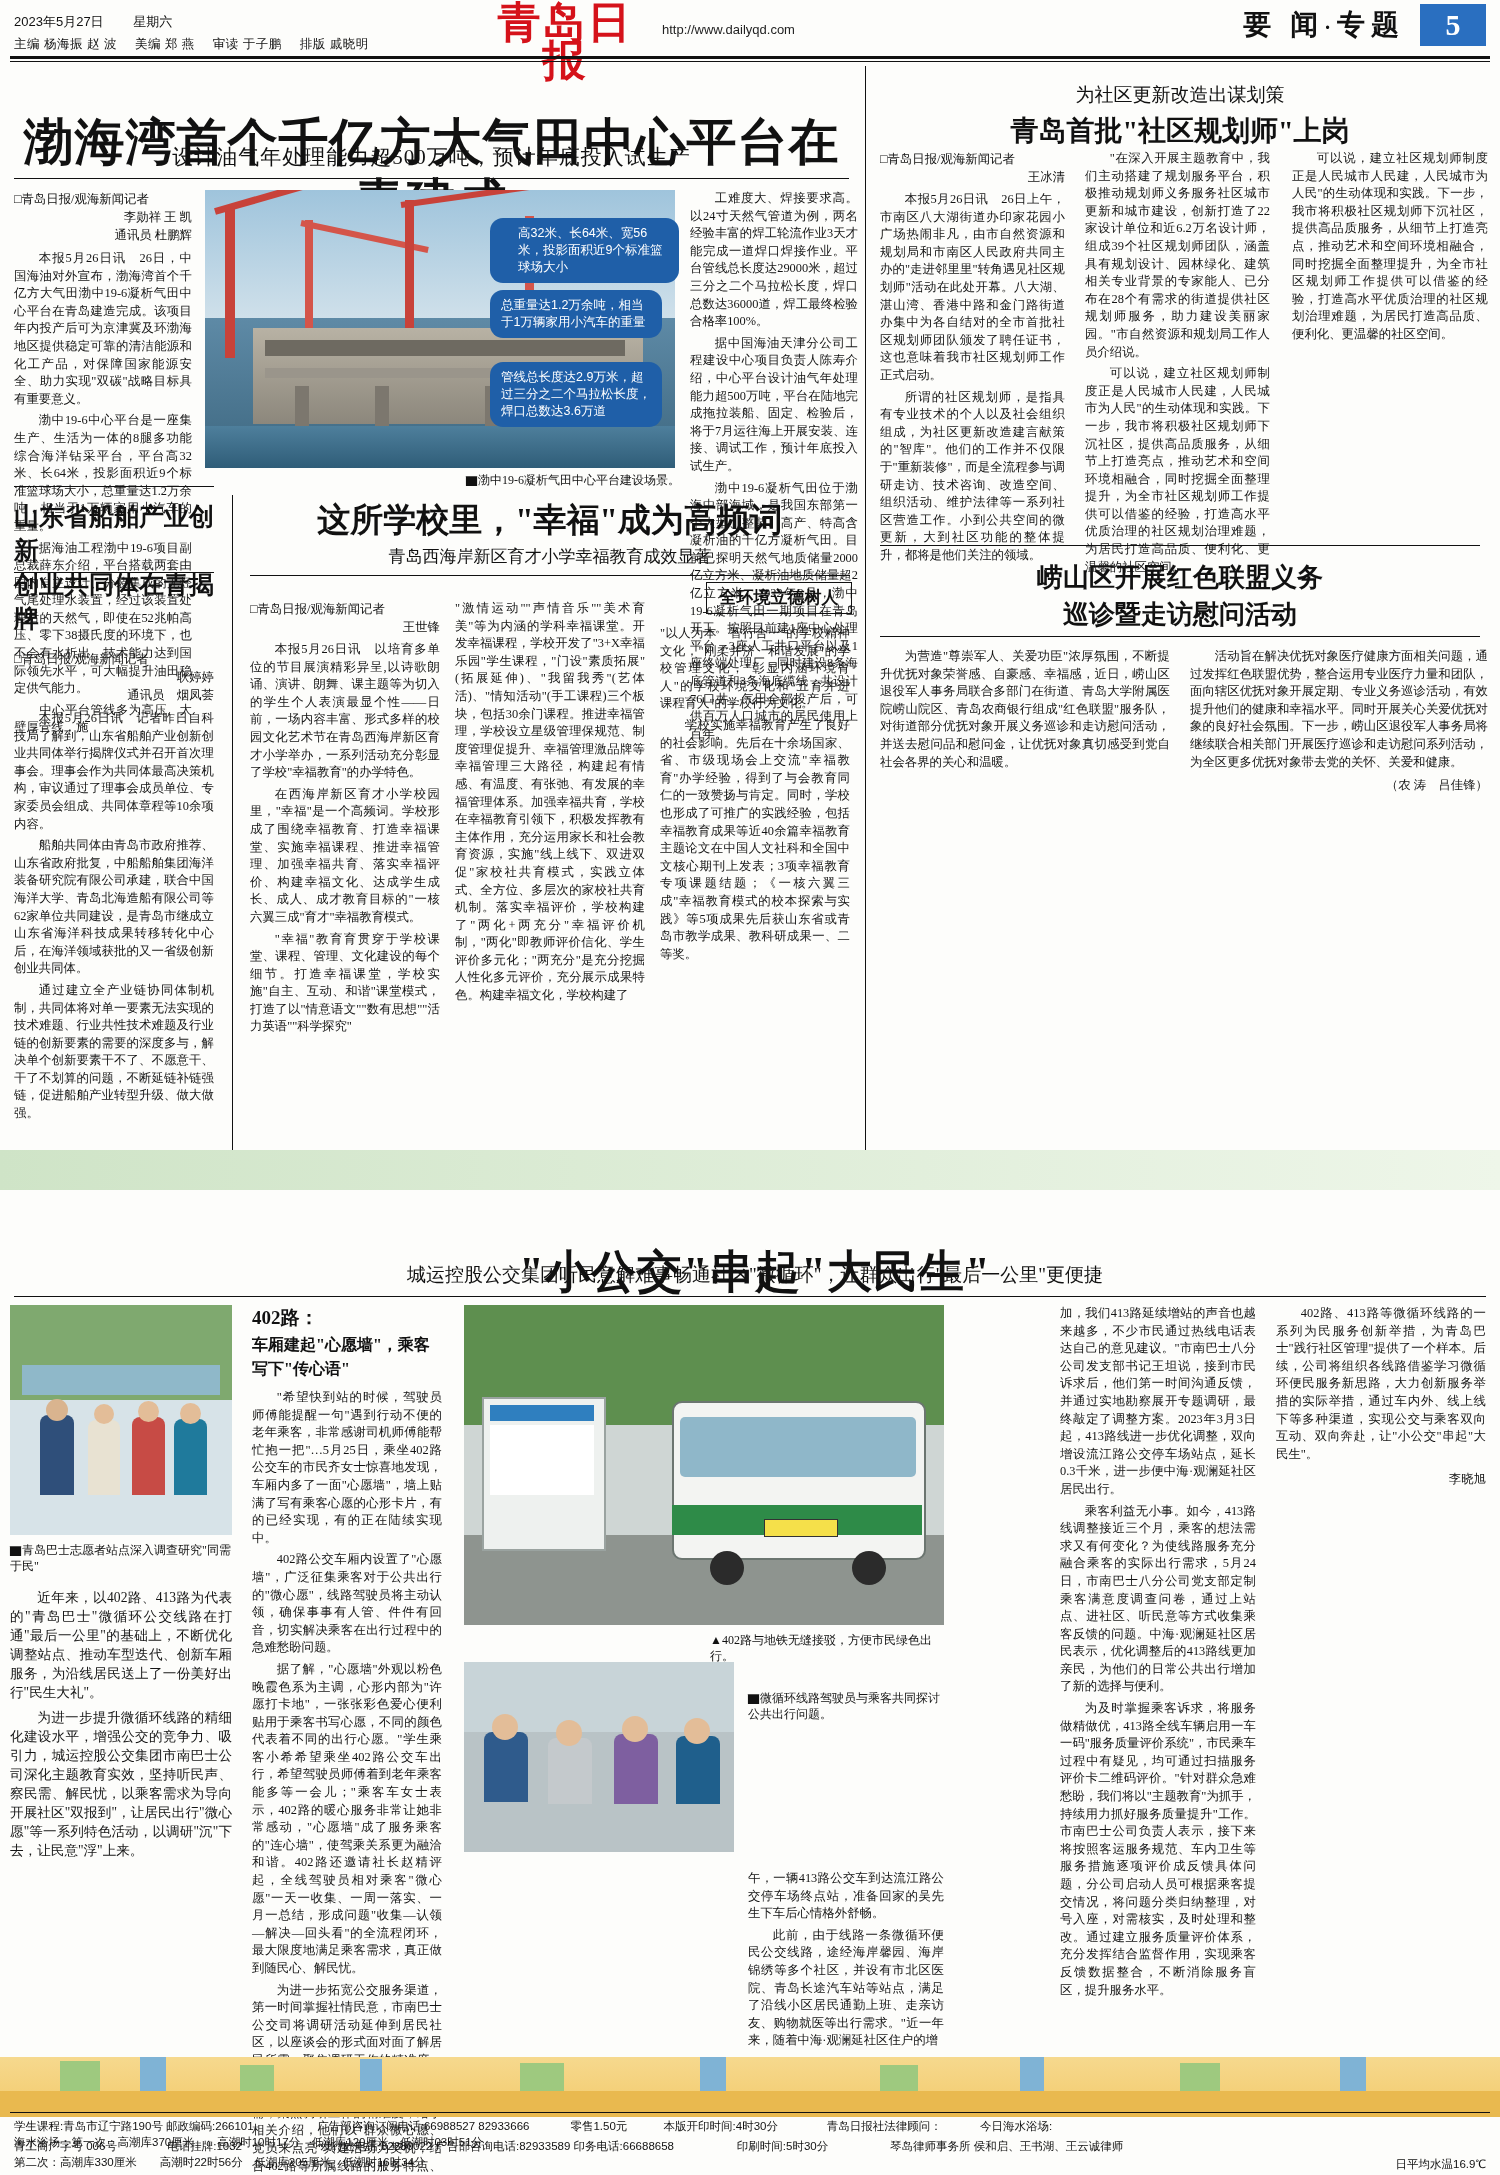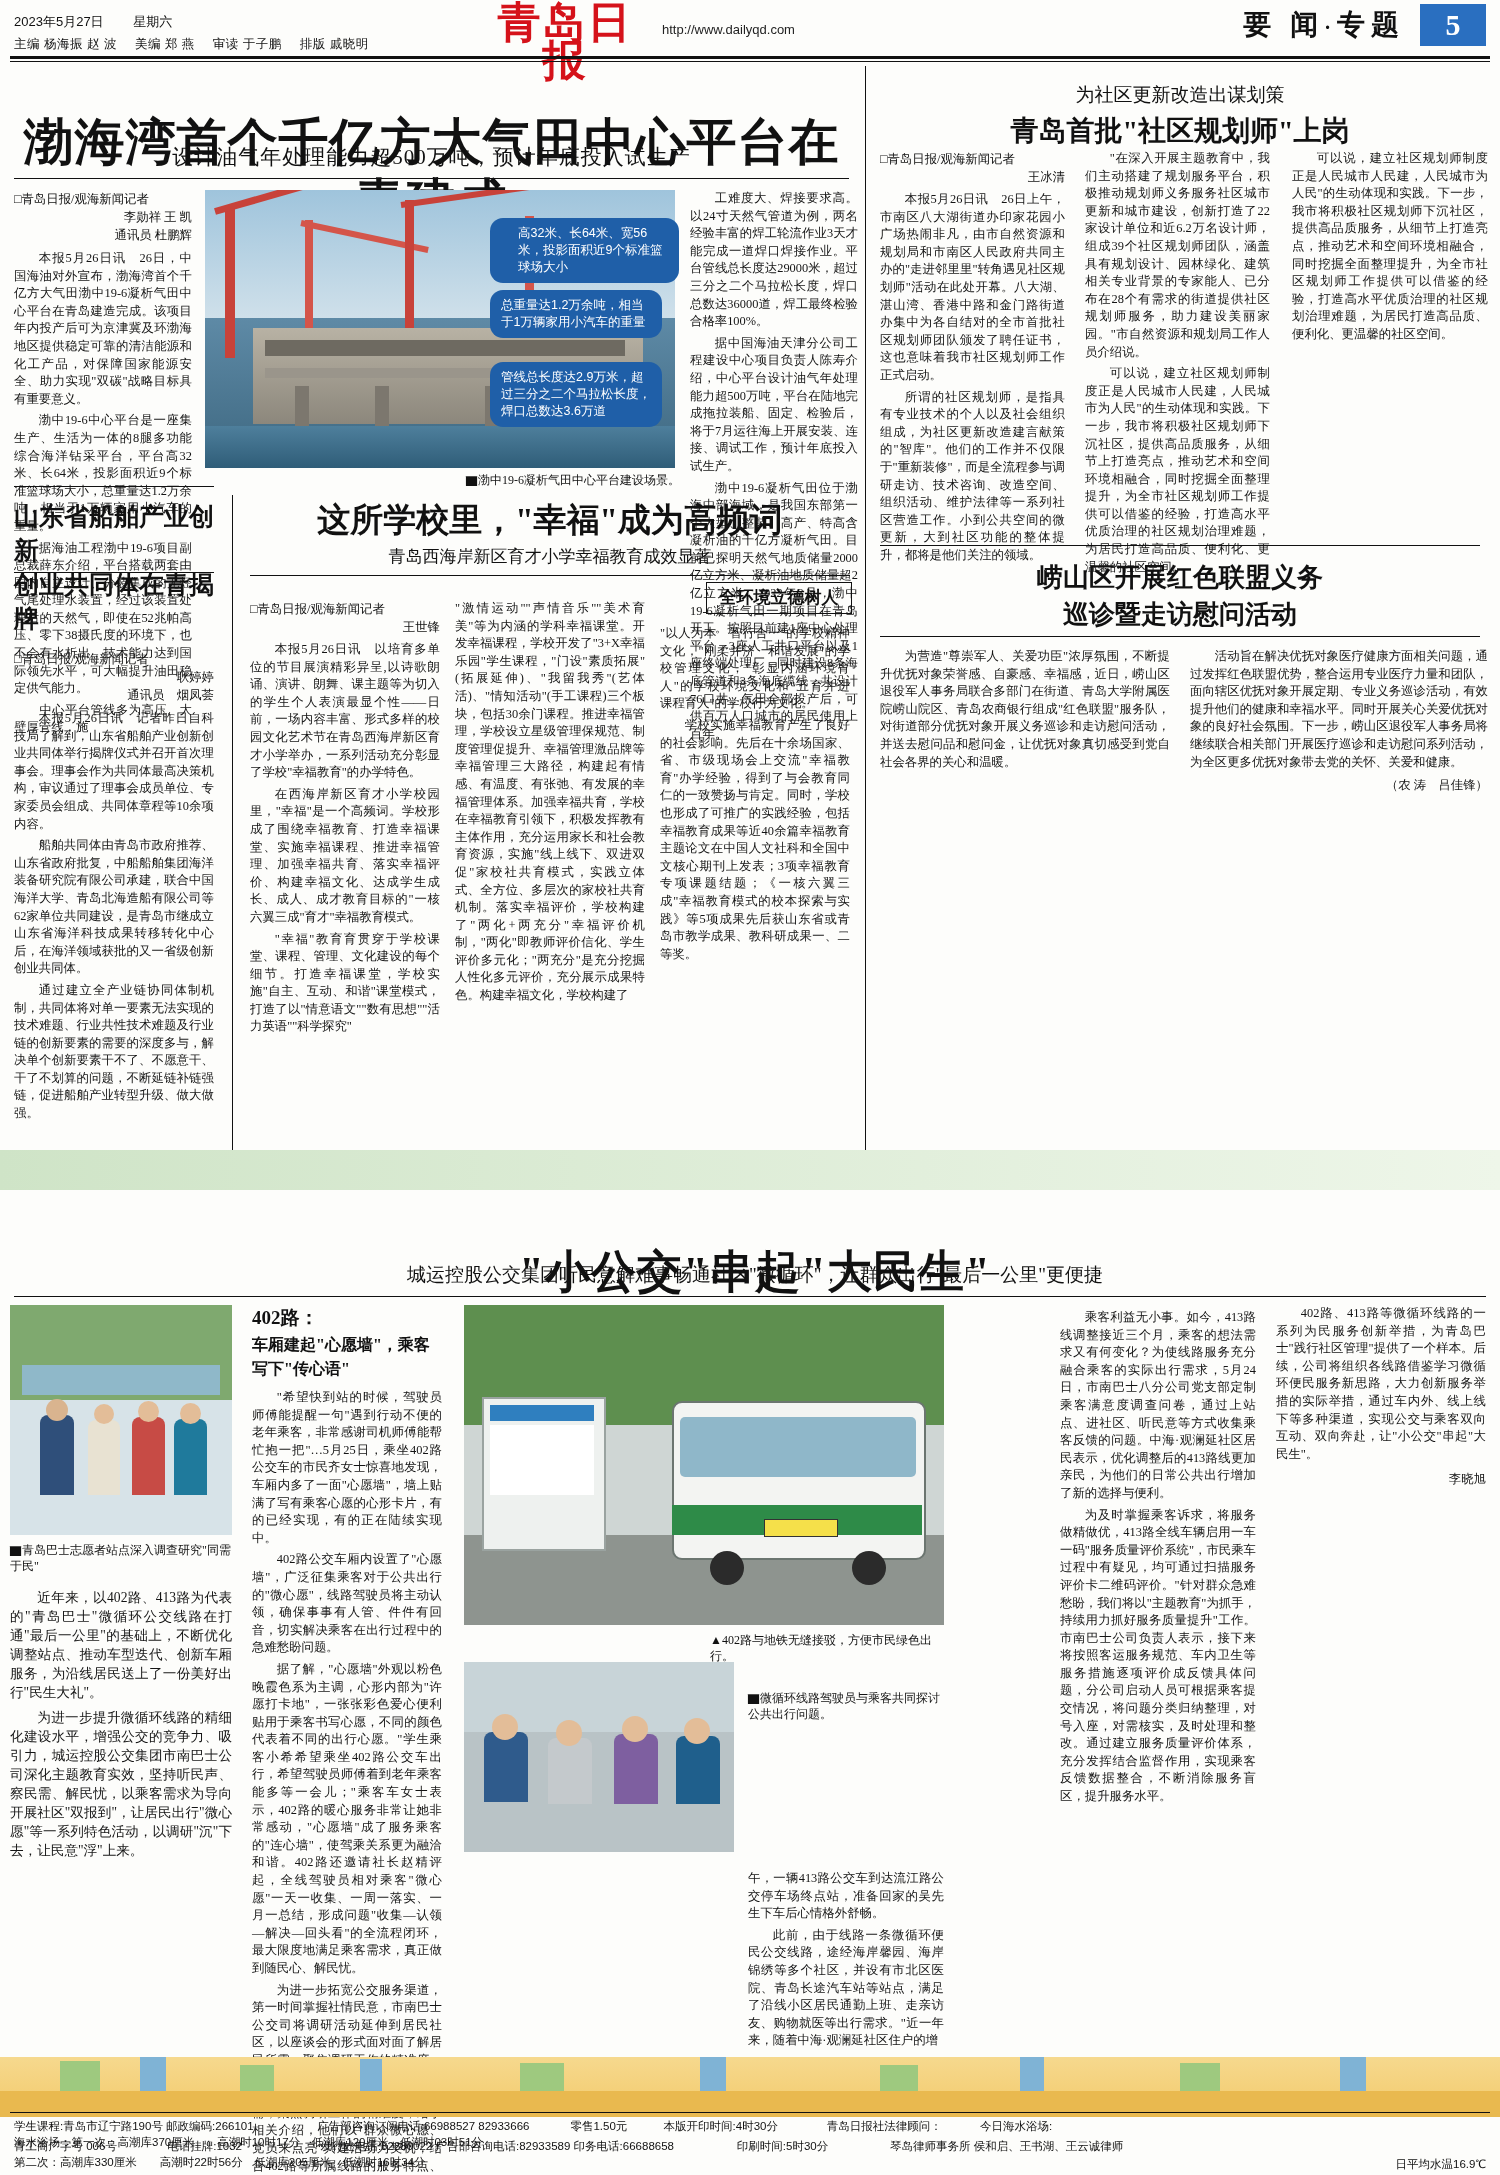--- a/index.html
+++ b/index.html
@@ -288,20 +288,21 @@
     <div style="position:absolute;left:220px;top:56px;width:26px;height:26px;border-radius:50%;background:#e3bd98;"></div>
   </div>
   <div class="cap" style="position:absolute;left:748px;top:1690px;width:196px;">▇微循环线路驾驶员与乘客共同探讨公共出行问题。</div>
 
   <div style="position:absolute;left:748px;top:1870px;width:196px;">
     <p class="body-col" style="margin:0;">午，一辆413路公交车到达流江路公交停车场终点站，准备回家的吴先生下车后心情格外舒畅。</p>
     <p class="body-col" style="margin:4px 0 0 0;text-indent:2em;">此前，由于线路一条微循环便民公交线路，途经海岸馨园、海岸锦绣等多个社区，并设有市北区医院、青岛长途汽车站等站点，满足了沿线小区居民通勤上班、走亲访友、购物就医等出行需求。"近一年来，随着中海·观澜延社区住户的增</p>
   </div>
 
   <div style="position:absolute;left:1060px;top:1305px;width:196px;">
+    <p class="body-col" style="margin:0;">加，我们413路延续增站的声音也越来越多，不少市民通过热线电话表达自己的意见建议。"市南巴士八分公司发支部书记王坦说，接到市民诉求后，他们第一时间沟通反馈，并通过实地勘察展开专题调研，最终敲定了调整方案。2023年3月3日起，413路线进一步优化调整，双向增设流江路公交停车场站点，延长0.3千米，进一步便中海·观澜延社区居民出行。</p>
     <p class="body-col" style="margin:4px 0 0 0;text-indent:2em;">乘客利益无小事。如今，413路线调整接近三个月，乘客的想法需求又有何变化？为使线路服务充分融合乘客的实际出行需求，5月24日，市南巴士八分公司党支部定制乘客满意度调查问卷，通过上站点、进社区、听民意等方式收集乘客反馈的问题。中海·观澜延社区居民表示，优化调整后的413路线更加亲民，为他们的日常公共出行增加了新的选择与便利。</p>
     <p class="body-col" style="margin:4px 0 0 0;text-indent:2em;">为及时掌握乘客诉求，将服务做精做优，413路全线车辆启用一车一码"服务质量评价系统"，市民乘车过程中有疑见，均可通过扫描服务评价卡二维码评价。"针对群众急难愁盼，我们将以"主题教育"为抓手，持续用力抓好服务质量提升"工作。市南巴士公司负责人表示，接下来将按照客运服务规范、车内卫生等服务措施逐项评价成反馈具体问题，分公司启动人员可根据乘客提交情况，将问题分类归纳整理，对号入座，对需核实，及时处理和整改。通过建立服务质量评价体系，充分发挥结合监督作用，实现乘客反馈数据整合，不断消除服务盲区，提升服务水平。</p>
   </div>
 
   <div style="position:absolute;left:1276px;top:1305px;width:210px;">
     <p class="body-col" style="margin:0;text-indent:2em;">402路、413路等微循环线路的一系列为民服务创新举措，为青岛巴士"践行社区管理"提供了一个样本。后续，公司将组织各线路借鉴学习微循环便民服务新思路，大力创新服务举措的实际举措，通过车内外、线上线下等多种渠道，实现公交与乘客双向互动、双向奔赴，让"小公交"串起"大民生"。</p>
     <div class="body-col" style="text-align:right;margin-top:8px;">李晓旭</div>
   </div>
 
   <div class="bar-city">

